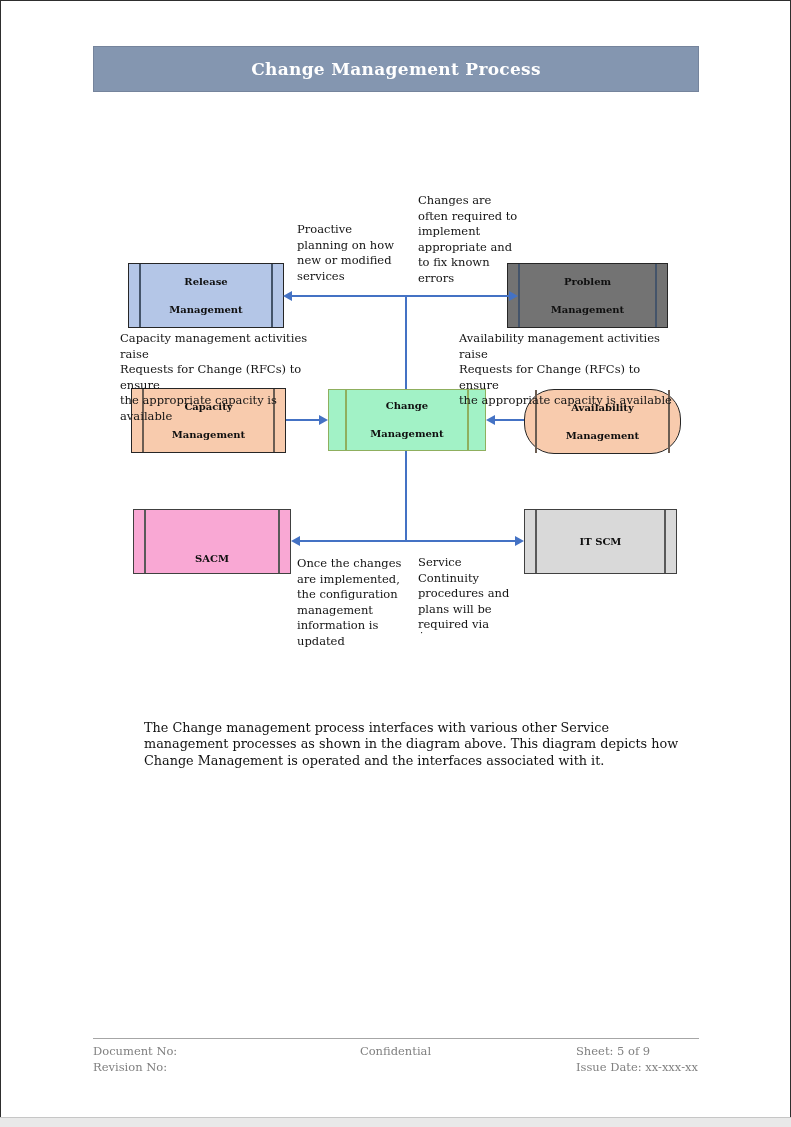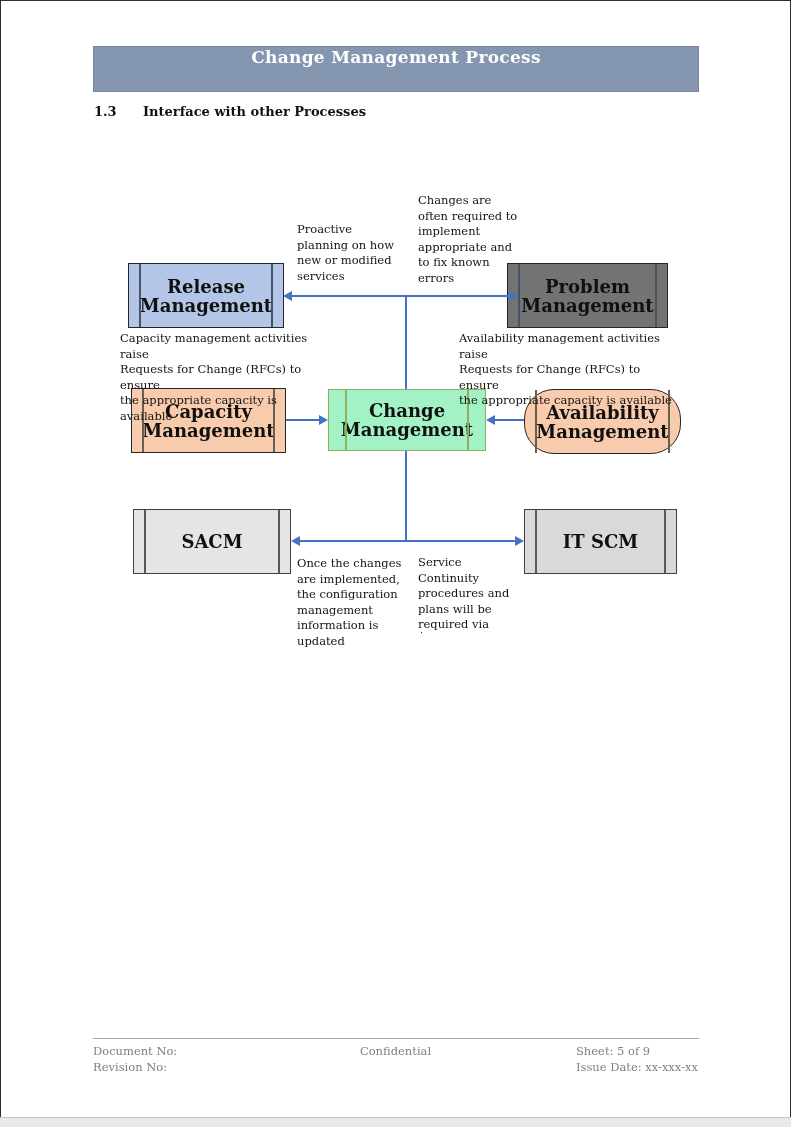--- a/index.html
+++ b/index.html
@@ -3,34 +3,34 @@
 <meta charset="utf-8">
 <style>
   html,body{margin:0;padding:0;background:#ffffff;}
   body{font-family:"DejaVu Serif","Liberation Serif",serif;color:#111;}
   .page{position:relative;width:789px;height:1116px;background:#fff;
         border-left:1px solid #2e2e2e;border-right:1px solid #2e2e2e;border-top:1px solid #2e2e2e;
         box-sizing:content-box;overflow:hidden;}
   .bottom-band{width:791px;height:10px;background:#e9e9e9;border-top:1px solid #c6c6c6;box-sizing:border-box;}
 
   .header-bar{position:absolute;left:92px;top:45px;width:604px;height:44px;
-              display:flex;align-items:flex-start;justify-content:center;border:1px solid;}
+              display:flex;align-items:center;justify-content:center;border:1px solid;}
   .header-bar .title{color:#ffffff;font-weight:bold;font-size:17px;letter-spacing:.3px;}
 
   .section-heading{position:absolute;left:93px;top:103px;font-weight:bold;font-size:13px;display:flex;}
   .section-heading .num{display:inline-block;width:49px;}
 
   .pbox{position:absolute;border:1.6px solid;box-sizing:border-box;
         display:flex;align-items:center;justify-content:center;}
   .pbox .vl{position:absolute;top:0;bottom:0;width:1.6px;}
   .pbox .vl.l{left:10px;}
   .pbox .vl.r{right:10px;}
   .pbox.gwide .vl.l{left:16px;}
   .pbox.gwide .vl.r{right:16px;}
-  .pbox .lbl{font-weight:bold;font-size:18px;line-height:19px;text-align:center;white-space:pre-line;color:#101010;}
+  .pbox .lbl{font-weight:bold;font-size:10px;line-height:28px;text-align:center;white-space:pre-line;color:#101010;}
 
   .hline{position:absolute;height:2px;}
   .vline{position:absolute;width:2px;}
   .ah{position:absolute;width:0;height:0;border-style:solid;border-color:transparent;}
   .ah.r{border-width:5px 0 5px 9px;}
   .ah.l{border-width:5px 9px 5px 0;}
 
   .note{position:absolute;font-size:11.5px;line-height:15.5px;white-space:pre-line;color:#141414;}
   .overflow-mark{position:absolute;font-size:10px;color:#141414;}
 
@@ -44,24 +44,20 @@
 </style>
 </head>
 <body>
 
 <div class="page">
 
   <div class="header-bar" style="background-color: rgb(132, 150, 176); border-color: rgb(117, 132, 156);">
     <span class="title">Change Management Process</span>
   </div>
 
-  <div class="section-heading">
-    <span class="num">1.3</span>
-    <span class="txt">Interface with other Processes</span>
-  </div>
 
   <div>
 
     <div class="pbox" style="left: 127px; top: 262px; width: 156px; height: 65px; background-color: rgb(180, 198, 231); border-color: rgb(38, 38, 38);">
       <i class="vl l" style="background-color: rgb(68, 84, 106);"></i>
       <i class="vl r" style="background-color: rgb(68, 84, 106);"></i>
       <span class="lbl">Release
 Management</span>
     </div>
 
@@ -86,21 +82,21 @@
 Management</span>
     </div>
 
     <div class="pbox" style="left: 523px; top: 388px; width: 157px; height: 65px; background-color: rgb(248, 203, 173); border-color: rgb(38, 38, 38); border-radius: 30px;">
       <i class="vl l" style="background-color: rgb(107, 93, 82);"></i>
       <i class="vl r" style="background-color: rgb(107, 93, 82);"></i>
       <span class="lbl">Availability
 Management</span>
     </div>
 
-    <div class="pbox" style="left: 132px; top: 508px; width: 158px; height: 65px; background-color: #e5e5e5; border-color: rgb(64, 64, 64);">
+    <div class="pbox" style="left: 132px; top: 508px; width: 158px; height: 65px; background-color: #f9a8d4; border-color: rgb(64, 64, 64); align-items: flex-end;">
       <i class="vl l" style="background-color: rgb(89, 89, 89);"></i>
       <i class="vl r" style="background-color: rgb(89, 89, 89);"></i>
       <span class="lbl">SACM</span>
     </div>
 
     <div class="pbox" style="left: 523px; top: 508px; width: 153px; height: 65px; background-color: rgb(217, 217, 217); border-color: rgb(64, 64, 64);">
       <i class="vl l" style="background-color: rgb(89, 89, 89);"></i>
       <i class="vl r" style="background-color: rgb(89, 89, 89);"></i>
       <span class="lbl">IT SCM</span>
     </div>
@@ -146,20 +142,21 @@
 information is
 updated</div>
     <div class="note" style="left:417px;top:554px;width:100px">Service
 Continuity
 procedures and
 plans will be
 required via</div>
     <div class="overflow-mark" style="left:419px;top:626px">·</div>
   </div>
 
+  <p class="par">The Change management process interfaces with various other Service management processes as shown in the diagram above. This diagram depicts how Change Management is operated and the interfaces associated with it.</p>
 
   <div class="frule" style="background-color: rgb(166, 166, 166);"></div>
   <div class="footer" style="color: rgb(128, 128, 128);">
     <div class="fleft">
       <div>Document No:</div>
       <div>Revision No:</div>
     </div>
     <div class="fcenter">Confidential</div>
     <div class="fright">
       <div>Sheet: 5 of 9</div>

